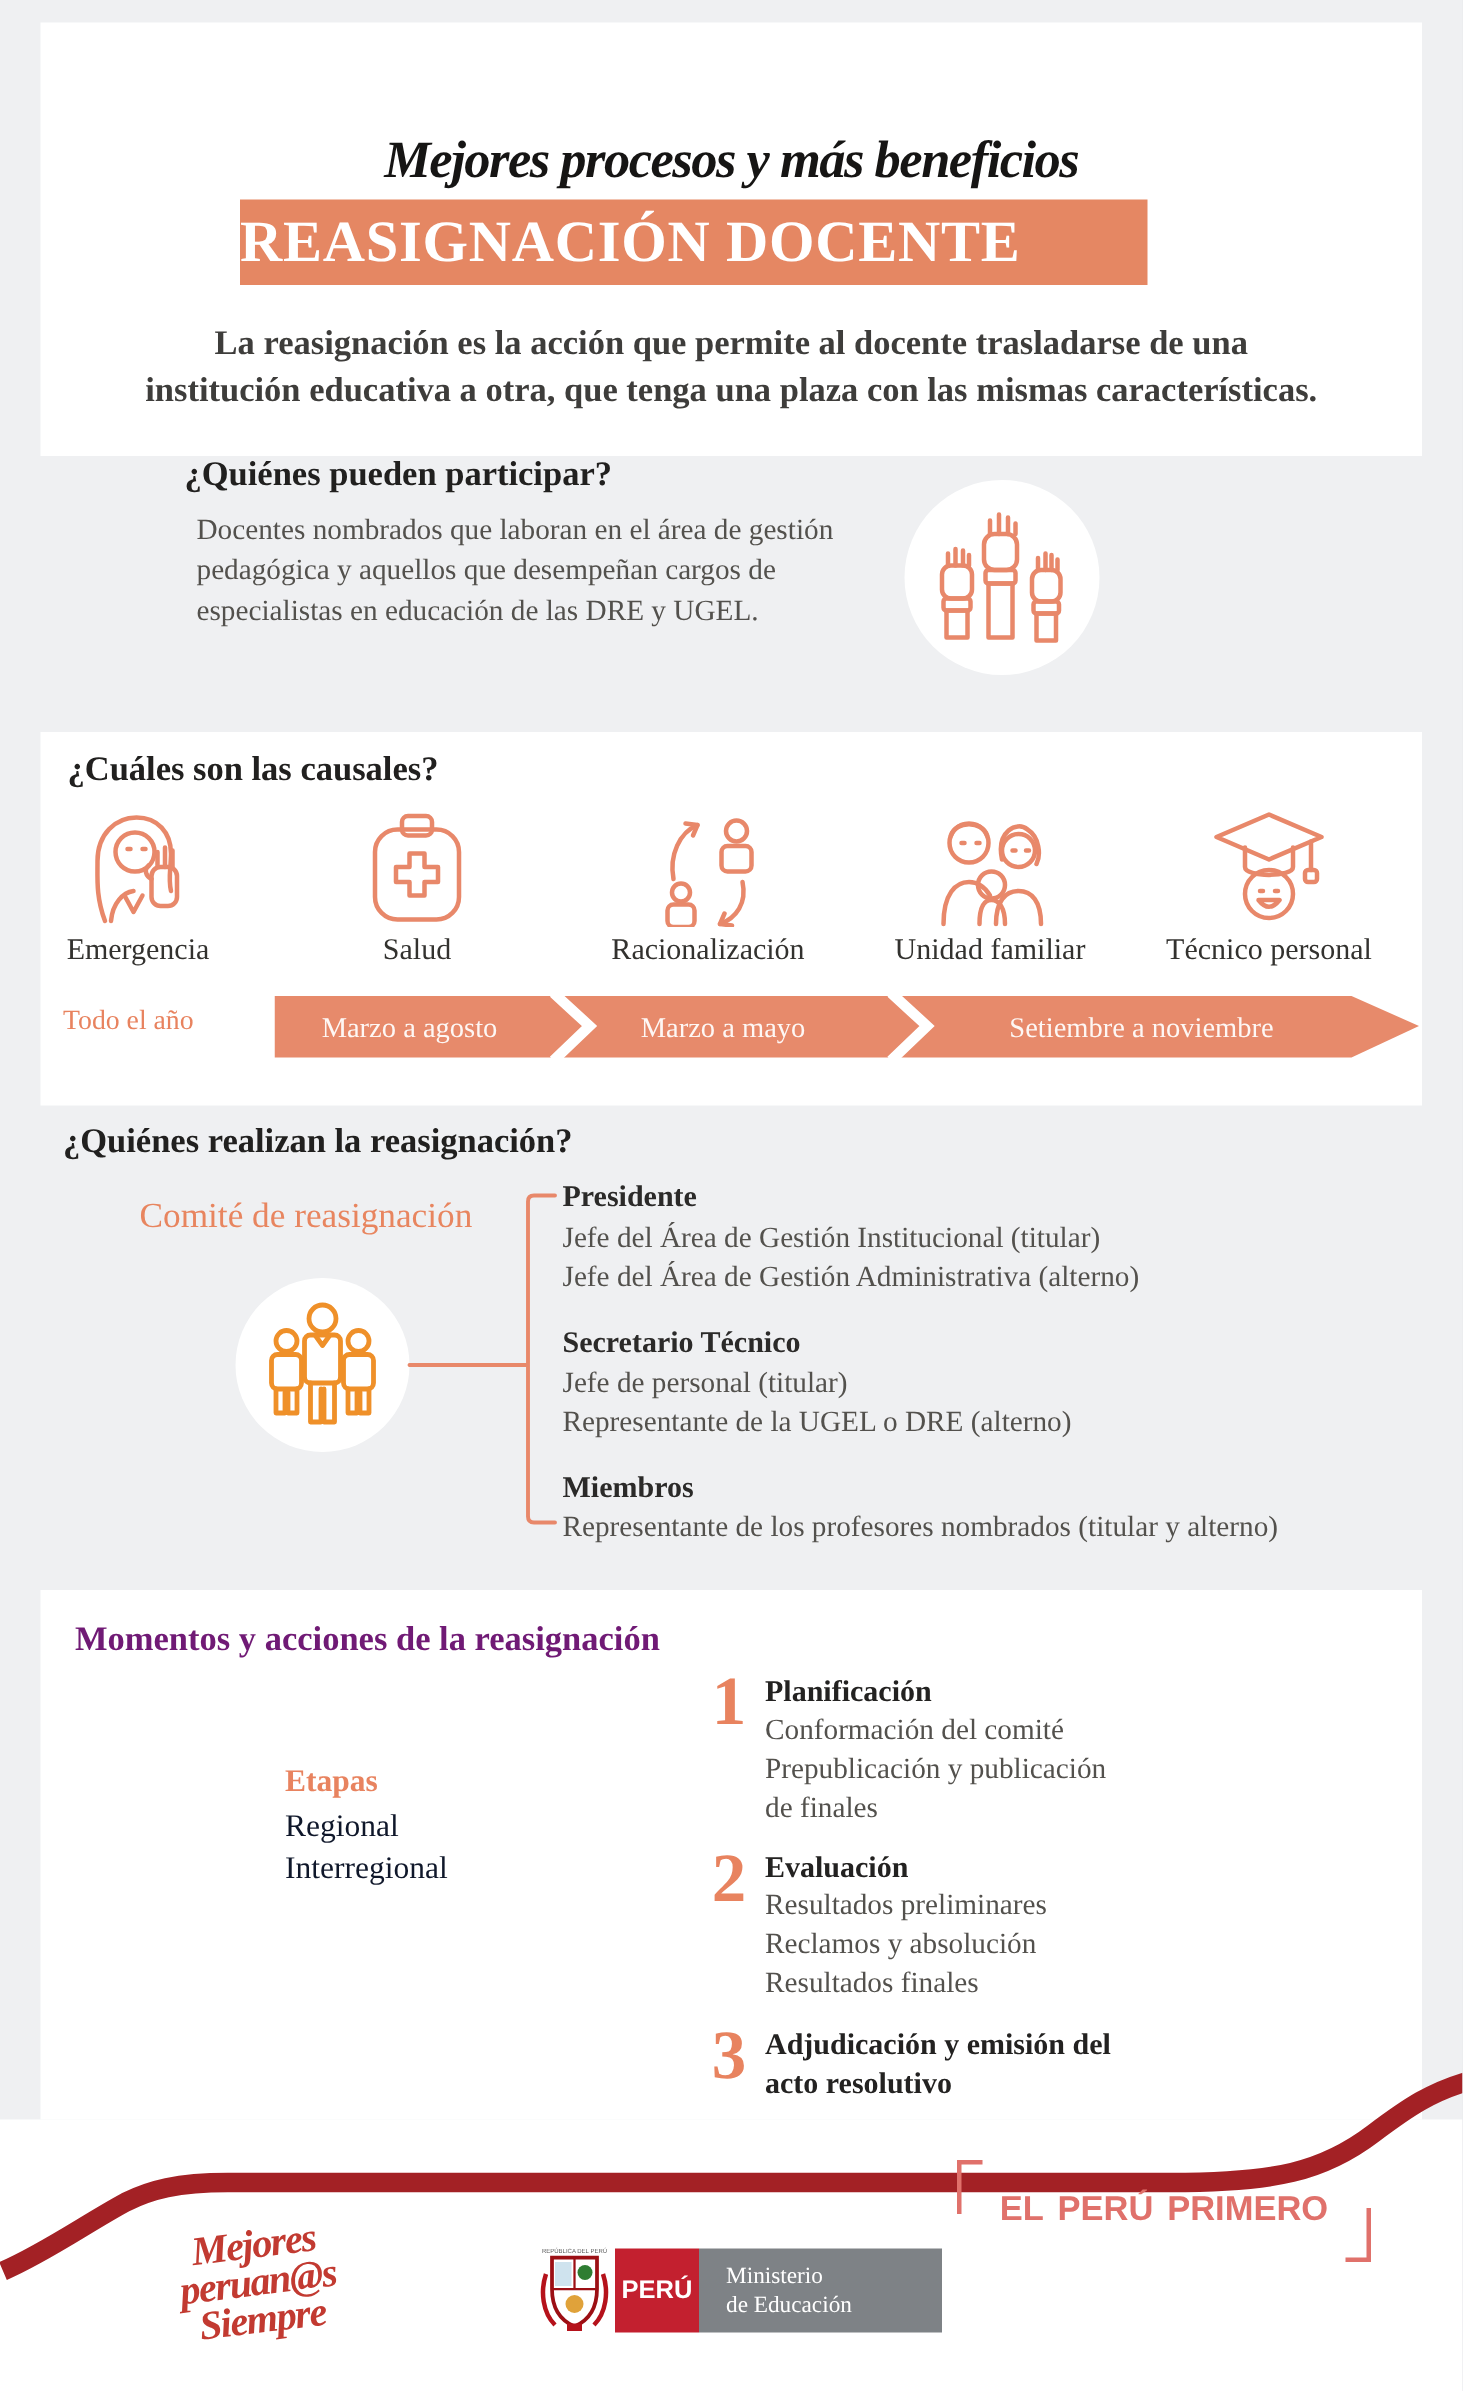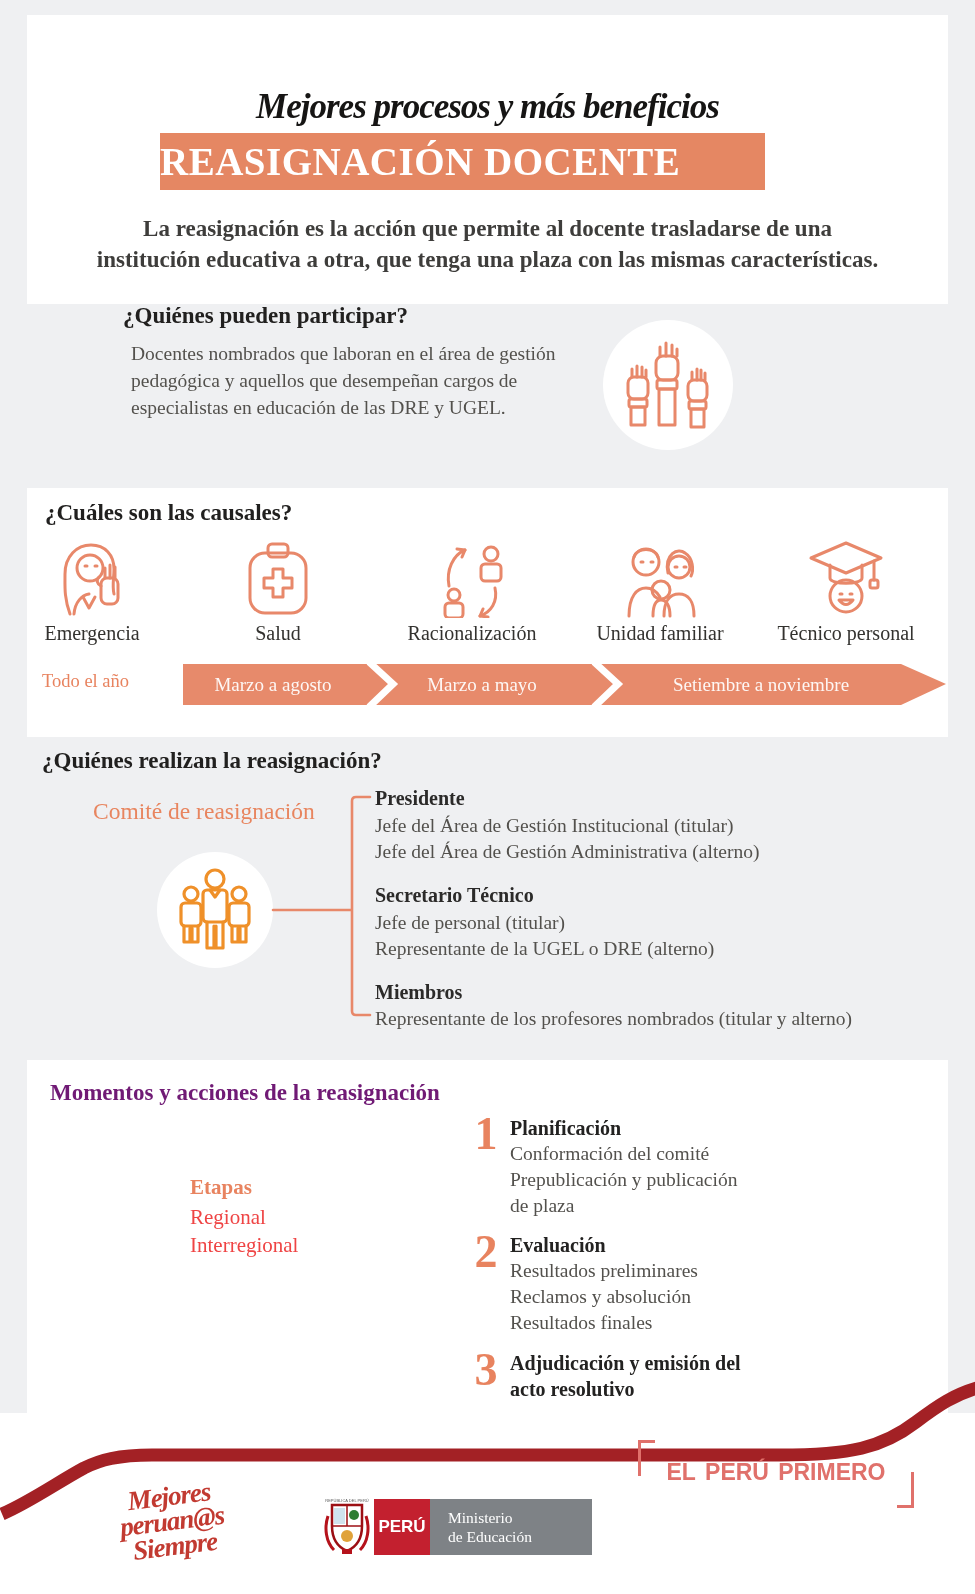--- a/index.html
+++ b/index.html
@@ -38,33 +38,33 @@
   .comite-label { top:798px; left:93px; font-size:23.5px; color:#e8855f; }
   .comite-circle { top:852px; left:157px; width:116px; height:116px; background:#fff; border-radius:50%;
     display:flex; align-items:center; justify-content:center; }
   .role-title { position:absolute; left:375px; font-size:20px; font-weight:bold; color:#2b2a29; }
   .role-line { position:absolute; left:375px; font-size:19.5px; color:#53514d; }
 
   
   .card-momentos { top:1060px; height:353px; }
   .momentos-heading { position:absolute; top:20px; left:23px; font-size:23px; font-weight:bold; color:#701a75; }
   .etapas-label { position:absolute; top:115px; left:163px; font-size:21px; font-weight:bold; color:#e8835f; }
-  .etapa { position:absolute; left:163px; font-size:21px; color:#ef4444; }
+  .etapa { position:absolute; left:163px; font-size:21px; color:#0f172a; }
   .step-number { position:absolute; left:441px; width:36px; text-align:center;
     font-size:46px; font-weight:bold; color:#e8835f; line-height:44px; }
   .step-title { position:absolute; left:483px; font-size:20px; font-weight:bold; color:#232221; line-height:26px; width:250px; }
   .step-line { position:absolute; left:483px; font-size:19.5px; color:#53514d; line-height:26px; }
 
   
   .footer-white { position:absolute; top:1413px; left:0; width:975px; height:181px; background:#ffffff; }
   .swoosh-svg { position:absolute; top:1380px; left:0; }
   .slogan { position:absolute; top:1484px; left:72px; width:200px; text-align:center;
     transform:rotate(-7deg); color:#c23a31; font-weight:bold; font-style:italic;
     font-size:27px; line-height:25px; letter-spacing:-1px; }
-  .ministry { position:absolute; top:1496px; left:324px; height:62px; display:flex; align-items:center; }
+  .ministry { position:absolute; top:1496px; left:360px; height:62px; display:flex; align-items:center; }
   .crest { width:46px; height:62px; margin-right:4px; }
   .peru-box { width:56px; height:56px; background:#c3202f; color:#fff; display:flex; align-items:center;
     justify-content:center; font-family:"Liberation Sans", sans-serif; font-size:17px; font-weight:bold; }
   .minedu-box { width:162px; height:56px; background:#7e8286; color:#fff; font-family:Liberation Serif, serif;
     font-size:15.5px; line-height:19px; display:flex; flex-direction:column; justify-content:center; padding-left:18px; }
   .campaign { position:absolute; top:1440px; left:638px; width:276px; height:68px; }
   .campaign-text { position:absolute; top:10px; left:12px; width:252px; text-align:center;
     font-family:"Liberation Sans", sans-serif; font-weight:bold; font-variant:small-caps;
     text-transform:lowercase; font-size:33px; letter-spacing:0px; color:#e0716b; }
   .brk-tl { position:absolute; top:0; left:0; width:17px; height:36px; border-top:3px solid #e0716b; border-left:3px solid #e0716b; }
@@ -256,21 +256,21 @@
   <div class="card card-momentos">
     <div class="momentos-heading">Momentos y acciones de la reasignación</div>
     <div class="etapas-label">Etapas</div>
     <div class="etapa" style="top:145px">Regional</div>
     <div class="etapa" style="top:173px">Interregional</div>
 
     <div class="step-number" style="top:52px">1</div>
     <div class="step-title" style="top:55px">Planificación</div>
     <div class="step-line" style="top:81px">Conformación  del comité</div>
     <div class="step-line" style="top:107px">Prepublicación y publicación</div>
-    <div class="step-line" style="top:133px">de plaza</div>
+    <div class="step-line" style="top:133px">de finales</div>
 
     <div class="step-number" style="top:170px">2</div>
     <div class="step-title" style="top:172px">Evaluación</div>
     <div class="step-line" style="top:198px">Resultados preliminares</div>
     <div class="step-line" style="top:224px">Reclamos y absolución</div>
     <div class="step-line" style="top:250px">Resultados finales</div>
 
     <div class="step-number" style="top:288px">3</div>
     <div class="step-title" style="top:290px; width:235px">Adjudicación y emisión del acto resolutivo</div>
   </div>

